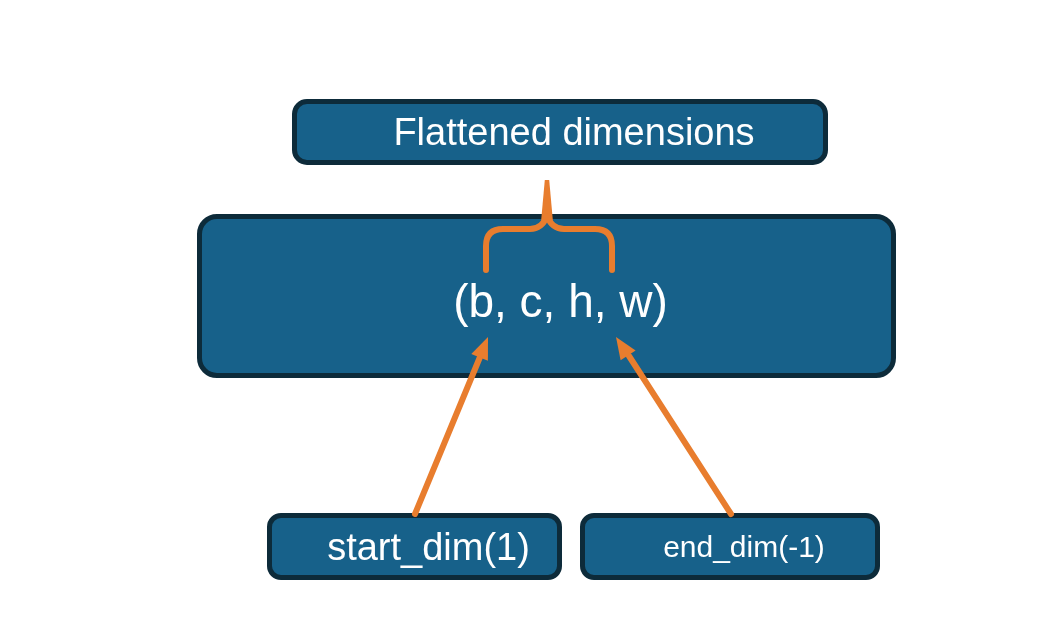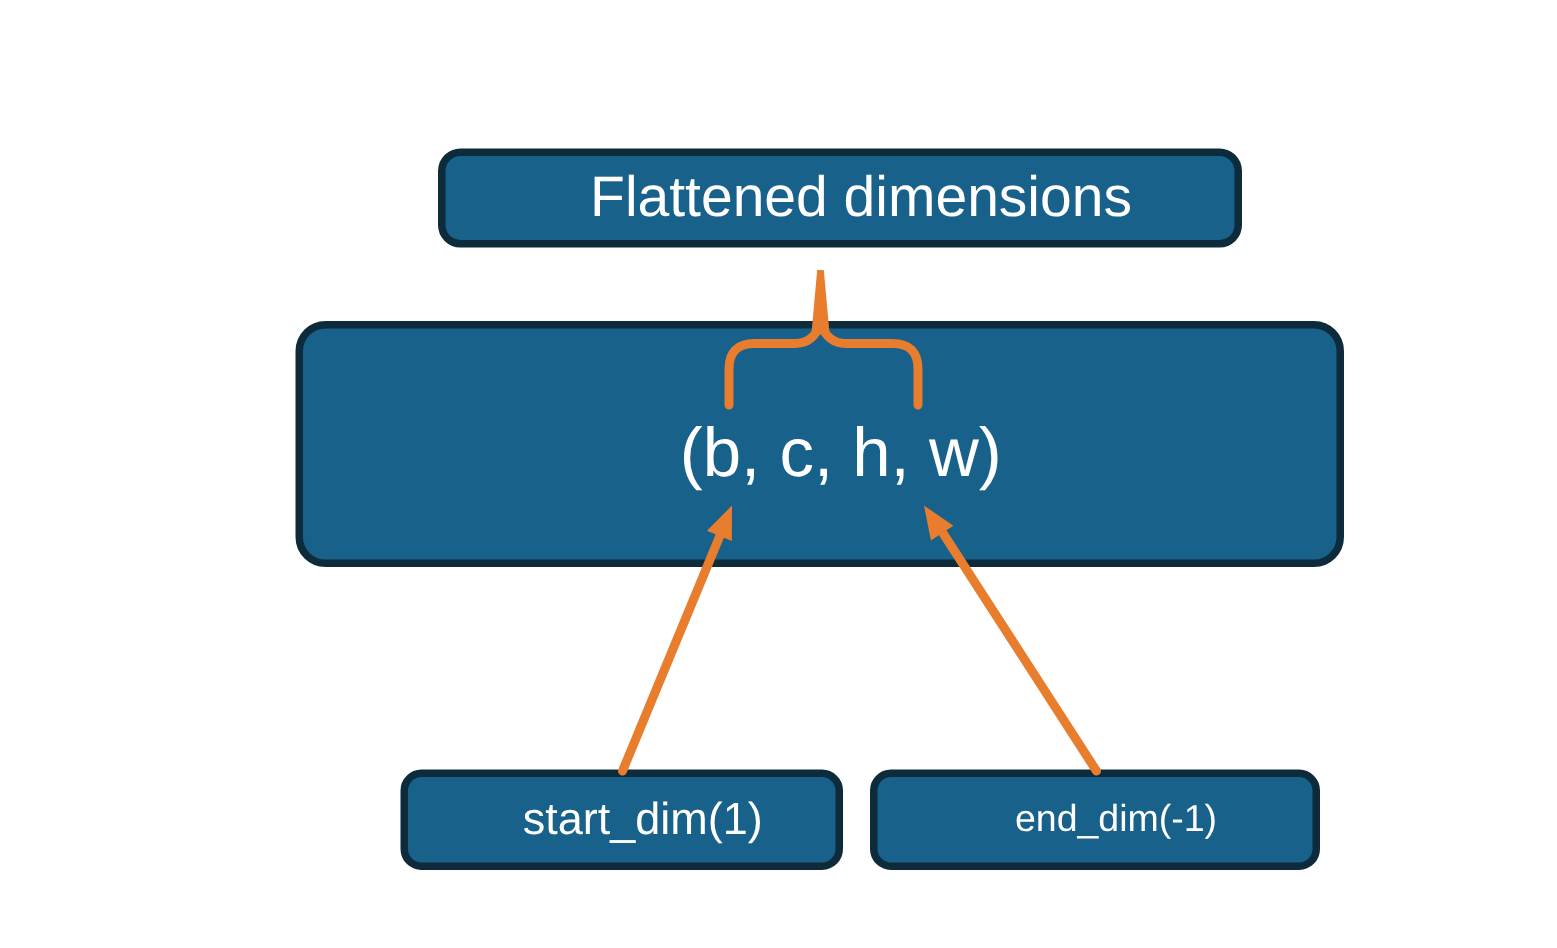--- a/index.html
+++ b/index.html
@@ -41,26 +41,26 @@
   .node-tensor {
     left: 179px; top: 214px; width: 699px; height: 164px;
     border-radius: 20px;
     font-size: 46px;
     padding-top: 10px;
     margin-left: 18px;
   }
   .node-start {
     left: 267px; top: 513px; width: 295px; height: 67px;
     border-radius: 14px;
-    font-size: 30px;
+    font-size: 38px;
   }
   .node-end {
     left: 580px; top: 513px; width: 300px; height: 67px;
     border-radius: 14px;
-    font-size: 25px;
+    font-size: 30px;
   }
   .connector-layer {
     position: absolute;
     left: 0; top: 0;
     width: 1038px; height: 632px;
     z-index: 5;
     pointer-events: none;
   }
   .accent-stroke {
     stroke: var(--accent);

